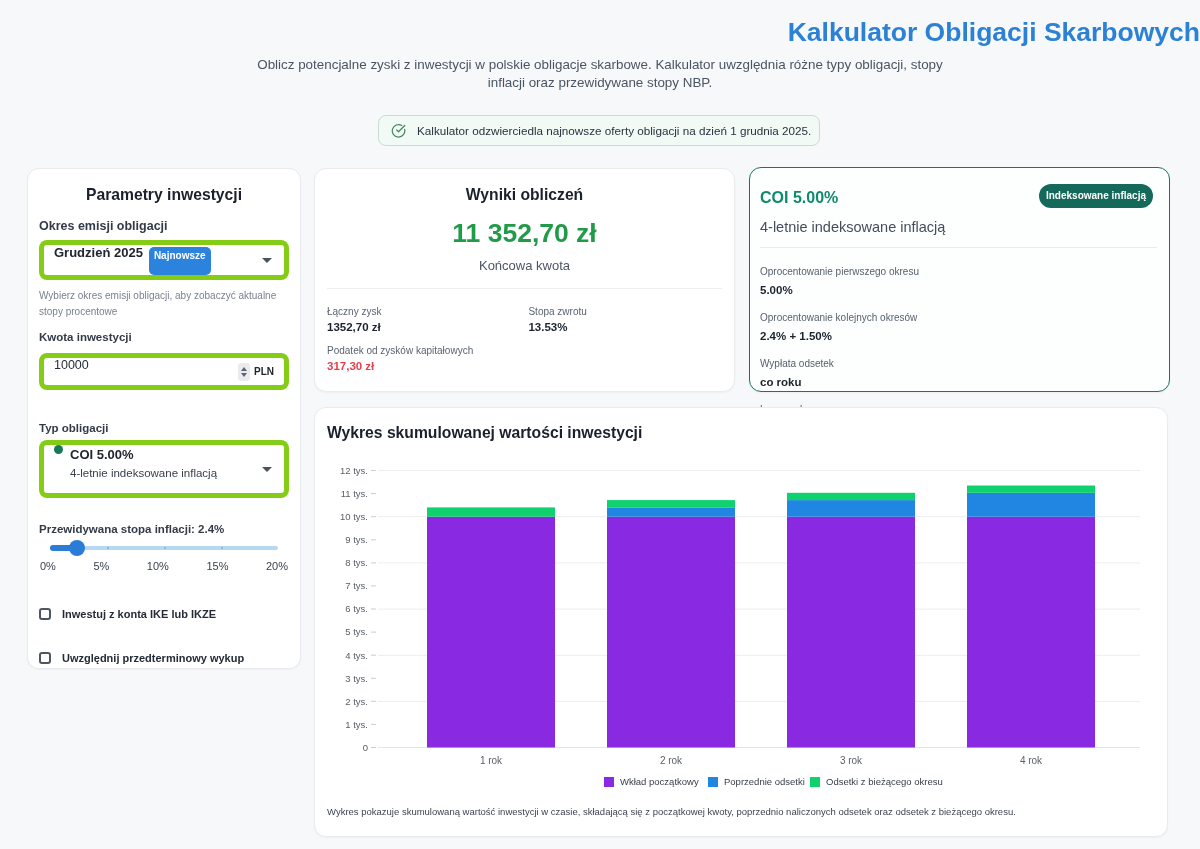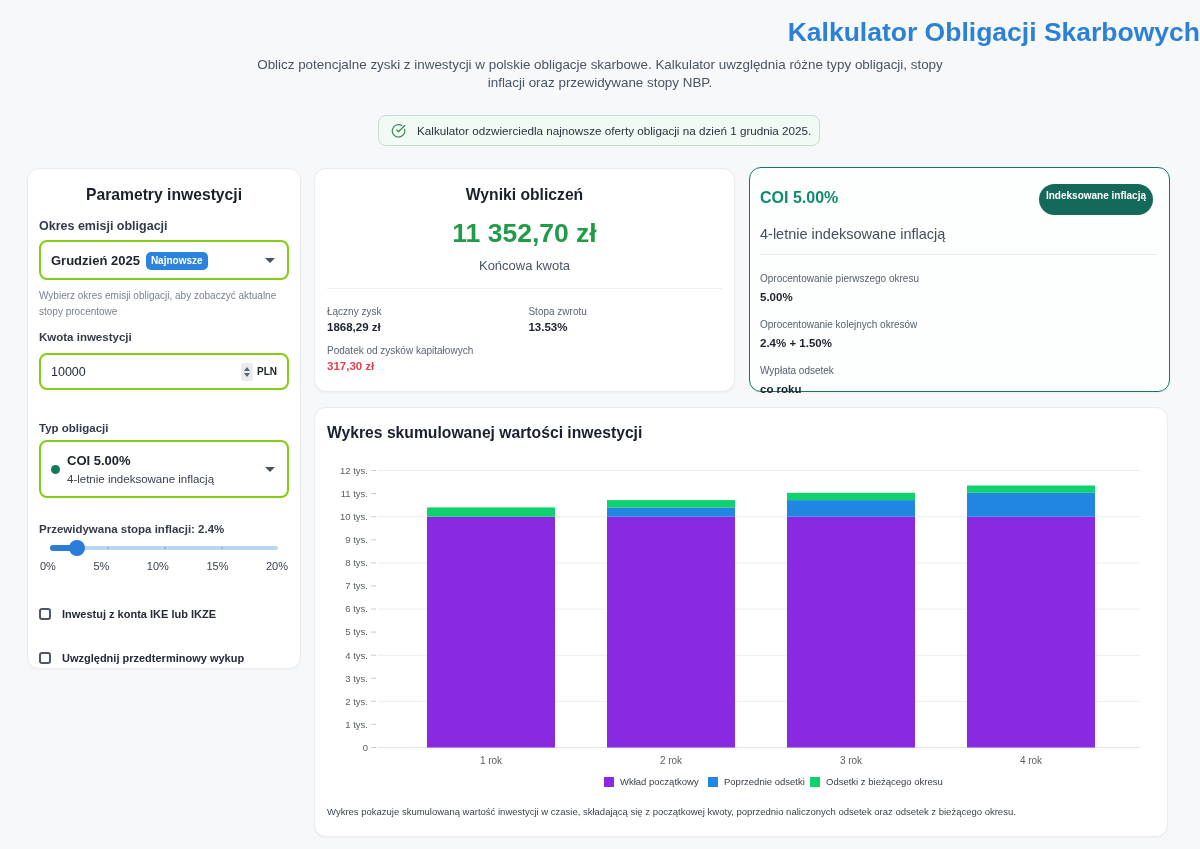--- a/index.html
+++ b/index.html
@@ -34,22 +34,22 @@
 #left  { left:27px;  top:168px; width:274px; height:501px; padding:17px 11px; }
 #mid   { left:314px; top:168px; width:421px; height:224px; padding:17px 12px; }
 #right { left:749px; top:167px; width:421px; height:225px; padding:16px 12px 16px 10px;
          border:1.5px solid #15756a; background:#fdfffe; }
 #chartcard { left:314px; top:407px; width:854px; height:430px; padding:16px 12px; }
 
 .cardtitle { font-size:15.7px; font-weight:700; color:#1a202c;text-align:center; }
 
 .lbl { font-size:11.5px; font-weight:700; color:#333b49; white-space:nowrap; }
 .field {
-  border:2px solid #84cc16; border-radius:8px; background:#fff;
-  display:flex; align-items:center; position:relative;
+  border:5px solid #84cc16; border-radius:8px; background:#fff;
+  display:flex; position:relative;
 }
 .caret {
   position:absolute; right:12px; top:50%; margin-top:-2px;
   width:0; height:0; border-left:5px solid transparent; border-right:5px solid transparent;
   border-top:5px solid #4a5260;
 }
 #sel1 { margin-top:7px; height:40px; padding:0 10px; }
 #sel1 .val { font-size:13px; font-weight:700; color:#20262f; }
 .badge {
   background:#2c83de; color:#fff; font-size:10px; font-weight:700;
@@ -94,21 +94,21 @@
 .grid2 .col2 { padding-left:0; }
 .klabel { font-size:10px; line-height:13px; color:#5b6472; }
 .kval { margin-top:3px; font-size:11.5px; font-weight:700; color:#1c232e; }
 .kval.red { color:#e4404d; }
 
 
 .rhead { display:flex; justify-content:space-between; align-items:flex-start; }
 .rtitle { font-size:16px; font-weight:700; color:#108a6e; padding-top:5px; }
 .pill {
   background:#15695a; color:#fff; font-size:10px; font-weight:600;
-  border-radius:999px; padding:6px 7px 14px; margin-right:4px;
+  border-radius:999px; padding:6px 7px 7px; margin-right:4px;
 }
 .rsub { margin-top:11px; font-size:14.5px; color:#434e5c; }
 .rdiv { height:1px; background:#e8ece9; margin-top:12px; }
 .rgrid { display:flex; flex-wrap:wrap; margin-top:17px;flex-direction:column; }
 .rgrid .cell { width:52%; margin-bottom:15px; }
 .rgrid .cell:nth-child(2n) { width:48%; }
 .rgrid .klabel { font-size:10px; color:#56606c; white-space:nowrap; }
 .rgrid .kval { margin-top:6px; font-size:11.5px; }
 
 
@@ -187,21 +187,21 @@
 </div>
 
 <div class="card" id="mid">
   <div class="cardtitle">Wyniki obliczeń</div>
   <div class="bignum">11 352,70 zł</div>
   <div class="bigsub">Końcowa kwota</div>
   <div class="divider"></div>
   <div class="grid2">
     <div class="col">
         <div class="klabel">Łączny zysk</div>
-        <div class="kval">1868,29 zł</div>
+        <div class="kval">1352,70 zł</div>
       </div>
     <div class="col col2">
         <div class="klabel">Stopa zwrotu</div>
         <div class="kval">13.53%</div>
       </div>
   </div>
   <div style="margin-top:11px;">
       <div class="klabel">Podatek od zysków kapitałowych</div>
       <div class="kval red">317,30 zł</div>
     </div>

